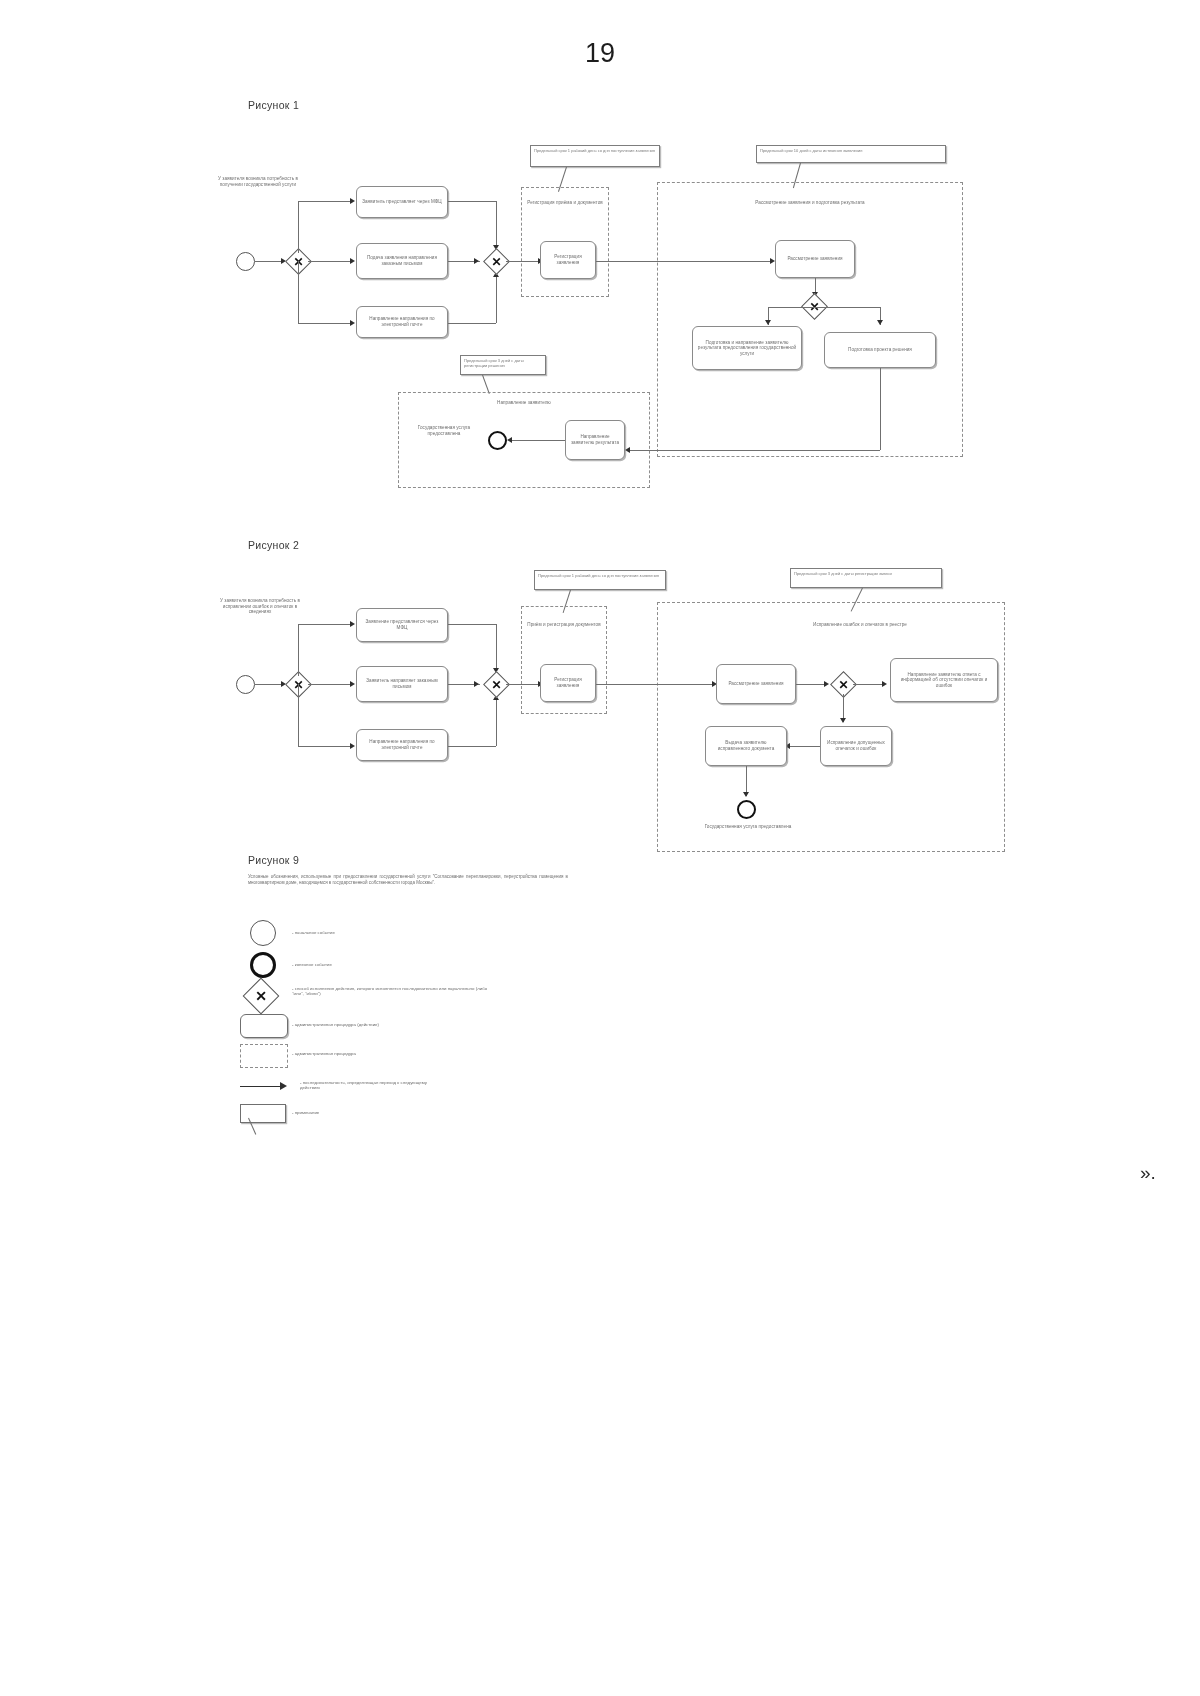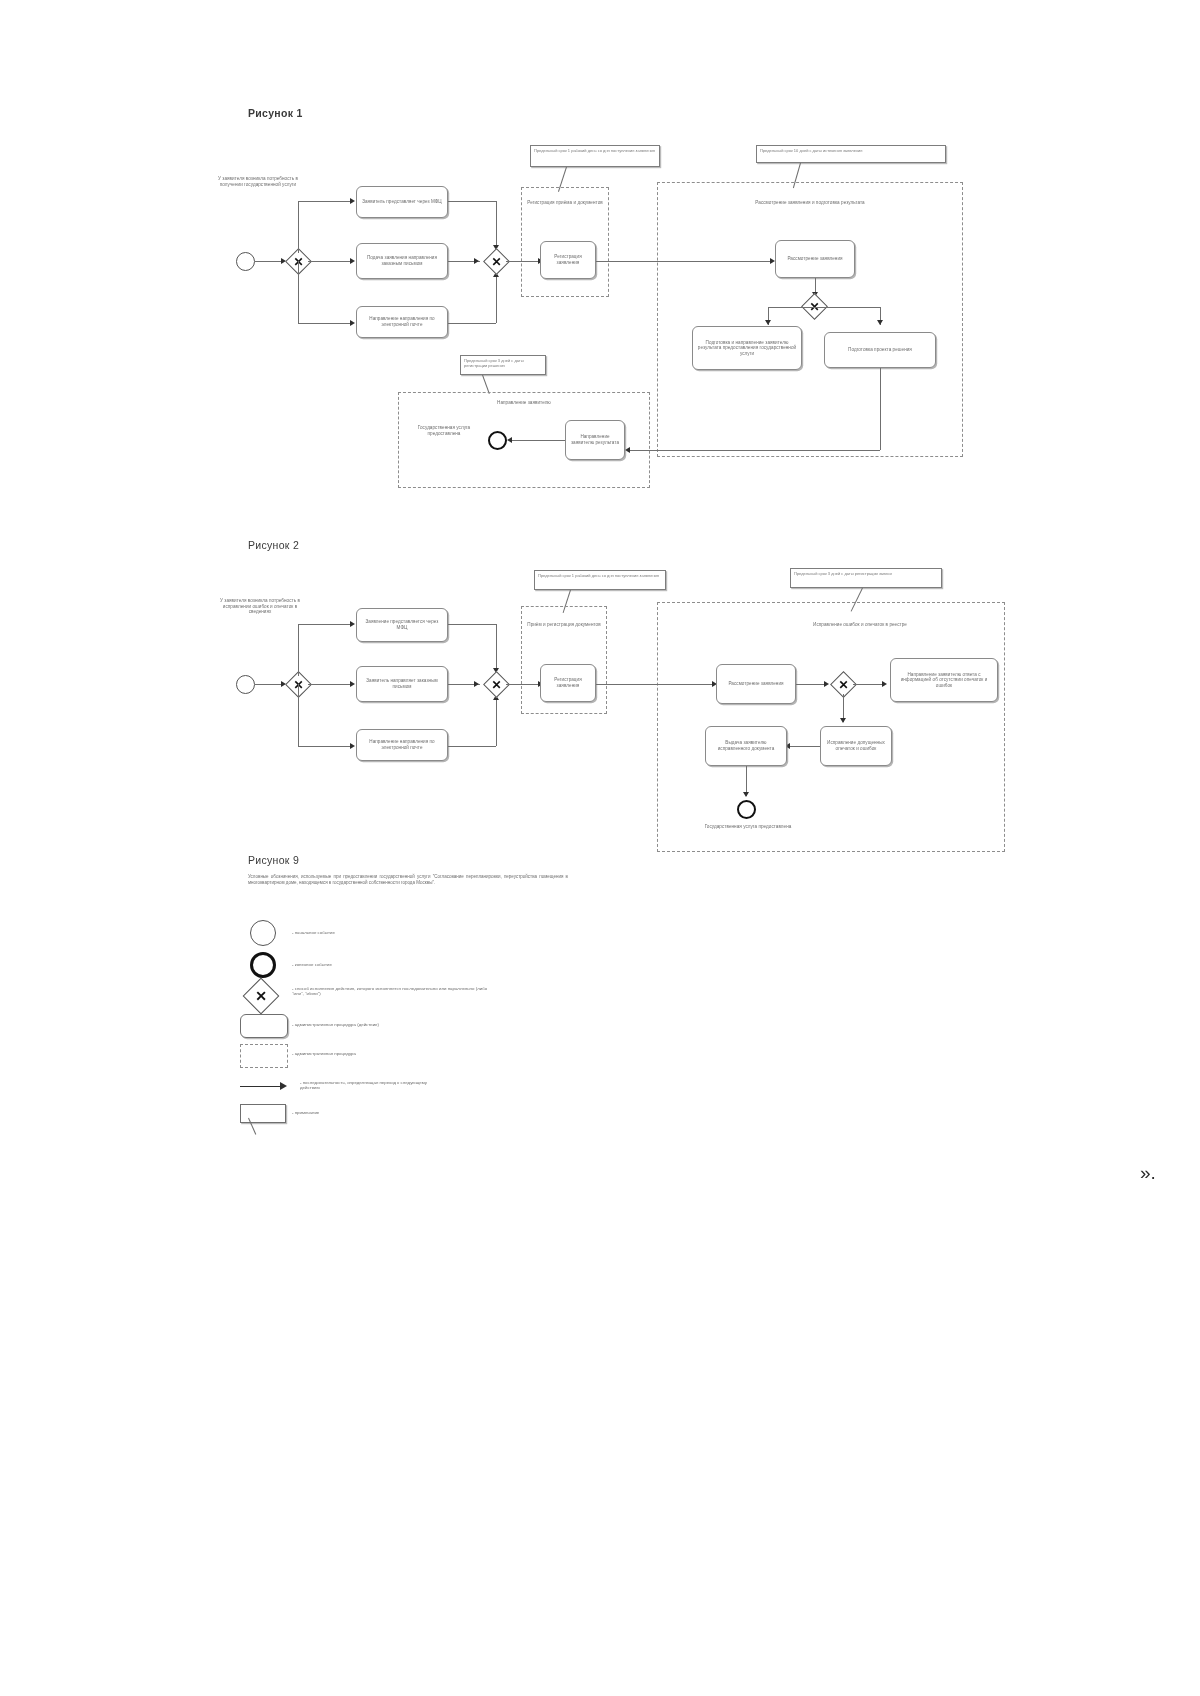--- a/index.html
+++ b/index.html
@@ -106,23 +106,24 @@
   .legend-para{
     position:absolute;font-size:4.5px;line-height:6.2px;color:#6e6e6e;filter:blur(.35px);
     text-align:justify;
   }
 </style>
 </head>
 <body>
 
 <div class="page">
 
+  <div class="page-number">19</div>
   <div class="closing-mark">».</div>
 
-  <div class="abs fig-caption" style="left:248px;top:107px;font-weight:bold;">Рисунок 1</div>
+  <div class="abs fig-caption" style="left:248px;top:99px;">Рисунок 1</div>
 
   <div class="note" style="left:530px;top:145px;width:130px;height:22px;">
     <div class="micro">Предельный срок 1 рабочий день со дня поступления заявления</div>
   </div>
   <div class="ln lnv" style="left:566px;top:167px;height:26px;transform:rotate(18deg);transform-origin:top;"></div>
 
   <div class="note" style="left:756px;top:145px;width:190px;height:18px;">
     <div class="micro">Предельный срок 10 дней с даты истечения заявления</div>
   </div>
   <div class="ln lnv" style="left:800px;top:163px;height:26px;transform:rotate(16deg);transform-origin:top;"></div>

